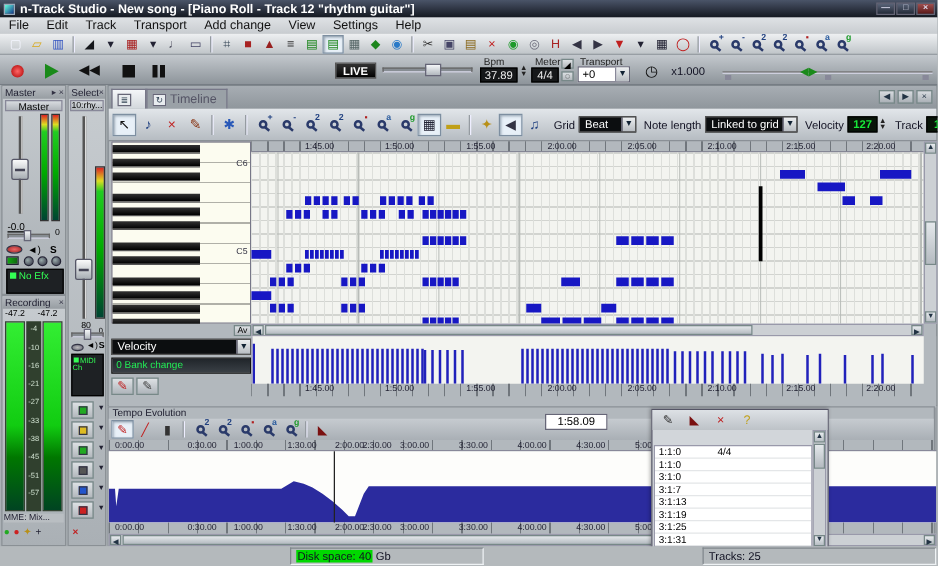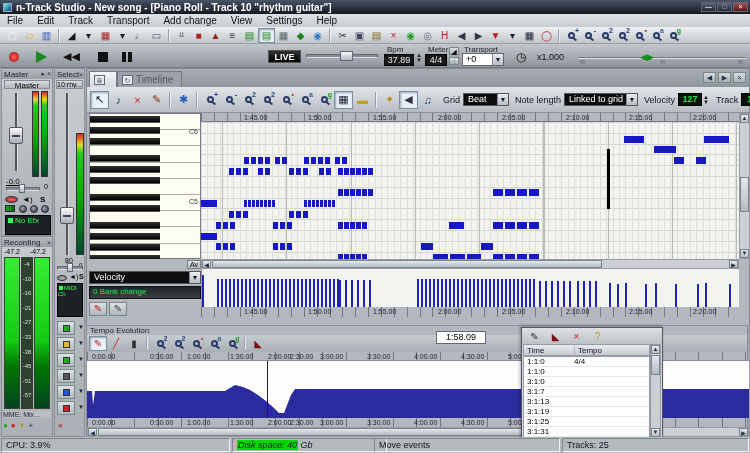--- a/index.html
+++ b/index.html
@@ -140,21 +140,21 @@
   .sseg { position:absolute; top:1px; height:14px; border:1px solid; border-color:#80878c #eef2f4 #eef2f4 #80878c; padding:1px 0 0 4px; }
   #diskhl { background:#00d800; padding:0 1px; }
 </style>
 </head>
 <body>
 
 <div id="app">
 
   <div class="abs" id="titlebar">
     <span id="titleicon"></span>
-    <span>n-Track Studio - New song - [Piano Roll - Track 10 "rhythm guitar"]</span>
+    <span>n-Track Studio - New song - [Piano Roll - Track 12 "rhythm guitar"]</span>
     <span id="wbtns">
         <span class="wbtn">—</span>
         <span class="wbtn">□</span>
         <span class="wbtn close">×</span>
       </span>
   </div>
 
   <div class="abs" id="menubar">
       <span class="mitem">File</span>
       <span class="mitem">Edit</span>
@@ -868,24 +868,20 @@
           <div class="tb">
             <span style="color: rgb(122, 16, 16);">◣</span>
           </div>
           <div class="tb">
             <span style="color: rgb(192, 32, 32);">×</span>
           </div>
           <div class="tb">
             <span style="color: rgb(192, 160, 24);">?</span>
           </div>
         </div>
-      <div id="tthead">
-        <span style="left:3px;">Time</span>
-        <span style="left:50px;border-left:1px solid #aab;padding-left:3px;">Tempo</span>
-      </div>
       <div id="ttrows">
           <div class="ttrow">
             <span class="ttc1">1:1:0</span>
             <span class="ttc2">4/4</span>
           </div>
           <div class="ttrow">
             <span class="ttc1">1:1:0</span>
             <span class="ttc2"></span>
           </div>
           <div class="ttrow">
@@ -915,18 +911,16 @@
         </div>
       <div id="ttscroll">
         <div class="sarrow" style="left:0;top:0;width:9px;height:9px;">▲</div>
         <div class="sthumb" style="left:0;top:10px;width:9px;height:20px;"></div>
         <div class="sarrow" style="left:0;bottom:0;width:9px;height:9px;">▼</div>
       </div>
     </div>
   </div>
 
   <div class="abs" id="statusbar">
-    <div class="sseg" style="left:1px;width:229px;">CPU: 3.9%</div>
-    <div class="sseg" style="left:232px;width:155px;font-style:italic;"><span id="diskhl">Disk space: 40</span><span> Gb</span></div>
-    <div class="sseg" style="left:374px;width:186px;">Move events</div>
+    <div class="sseg" style="left:232px;width:155px;"><span id="diskhl">Disk space: 40</span><span> Gb</span></div>
     <div class="sseg" style="left:562px;width:187px;">Tracks: 25</div>
   </div>
 </div>
 
 </body></html>

